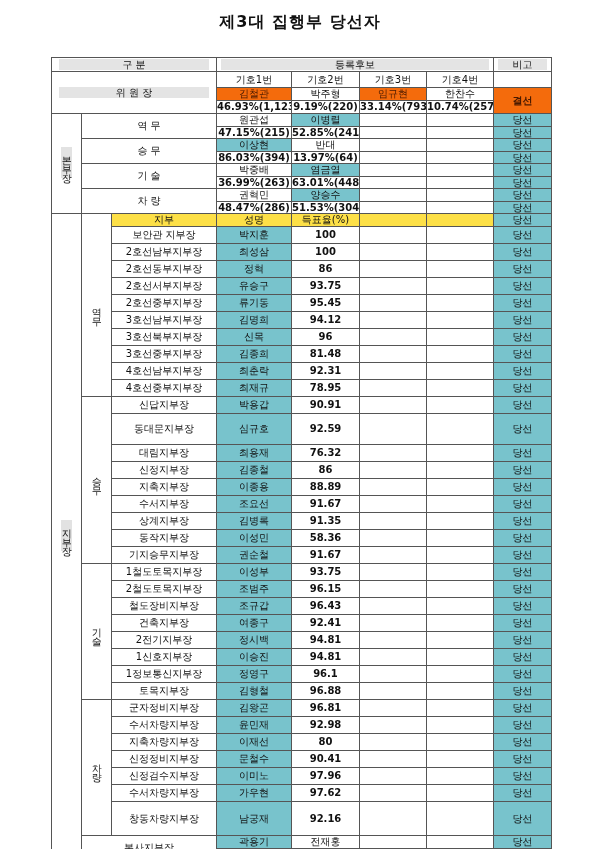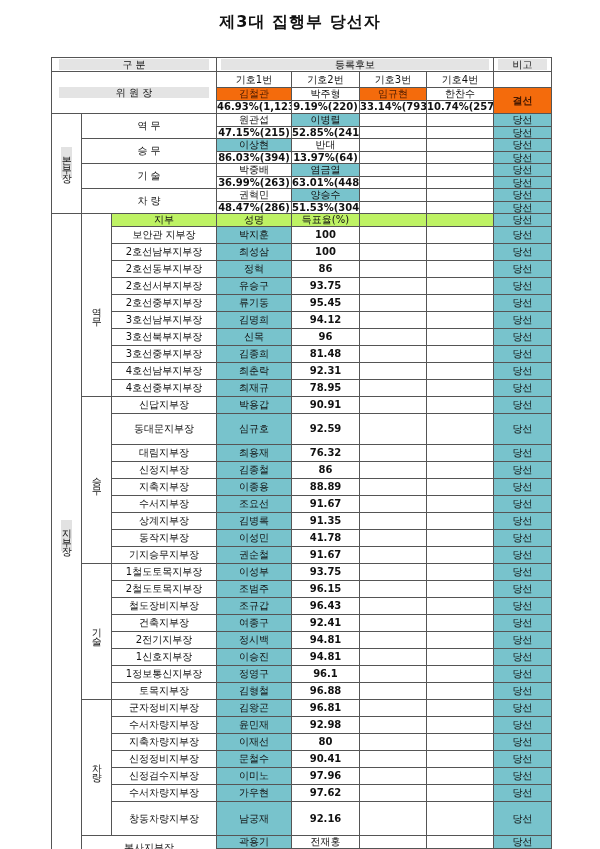--- a/index.html
+++ b/index.html
@@ -3,21 +3,21 @@
 <meta charset="utf-8">
 <style>
   html,body{margin:0;padding:0;background:#ffffff;}
   body{width:600px;height:849px;position:relative;overflow:hidden;font-family:"DejaVu Sans","Liberation Sans",sans-serif;color:#111;}
   .title{position:absolute;top:12px;left:0;width:600px;text-align:center;font-size:16px;font-weight:bold;letter-spacing:1px;}
   table.main{position:absolute;left:51px;top:57px;width:500px;border-collapse:collapse;table-layout:fixed;font-size:10px;}
   table.main td{border:1px solid #555;padding:0;text-align:center;vertical-align:middle;white-space:nowrap;overflow:hidden;line-height:1.15;}
   .gray-inner{display:inline-block;width:92%;background:#e4e4e4;}
   .orange{background:#f46b0c;color:#4a1a00;}
   .teal{background:#78c3cc;}
-  .subhdr{background:#bef264;margin-left:24px;}
+  .subhdr{background:#fde047;margin-left:24px;}
   .bold{font-weight:bold;}
   .vlabel{writing-mode:vertical-rl;text-orientation:upright;letter-spacing:-1px;font-size:10px;}
   .vlabel.gray{background:#e2e2e2;padding:2px 0;}
   .nbt{border-top:none !important;}
   .nbb{border-bottom:none !important;}
   .r1{height:14px;}
   .r2{height:12px;}
   .r3{height:16px;}
   .r4{height:13px;}
   .r5{height:9.7px;}
@@ -271,21 +271,21 @@
         <td>상계지부장</td>
         <td class="teal">김병록</td>
         <td class="bold">91.35</td>
         <td></td>
         <td></td>
         <td class="teal">당선</td>
       </tr>
       <tr style="height: 17px;">
         <td>동작지부장</td>
         <td class="teal">이성민</td>
-        <td class="bold">41.78</td>
+        <td class="bold">58.36</td>
         <td></td>
         <td></td>
         <td class="teal">당선</td>
       </tr>
       <tr style="height: 17px;">
         <td>기지승무지부장</td>
         <td class="teal">권순철</td>
         <td class="bold">91.67</td>
         <td></td>
         <td></td>

